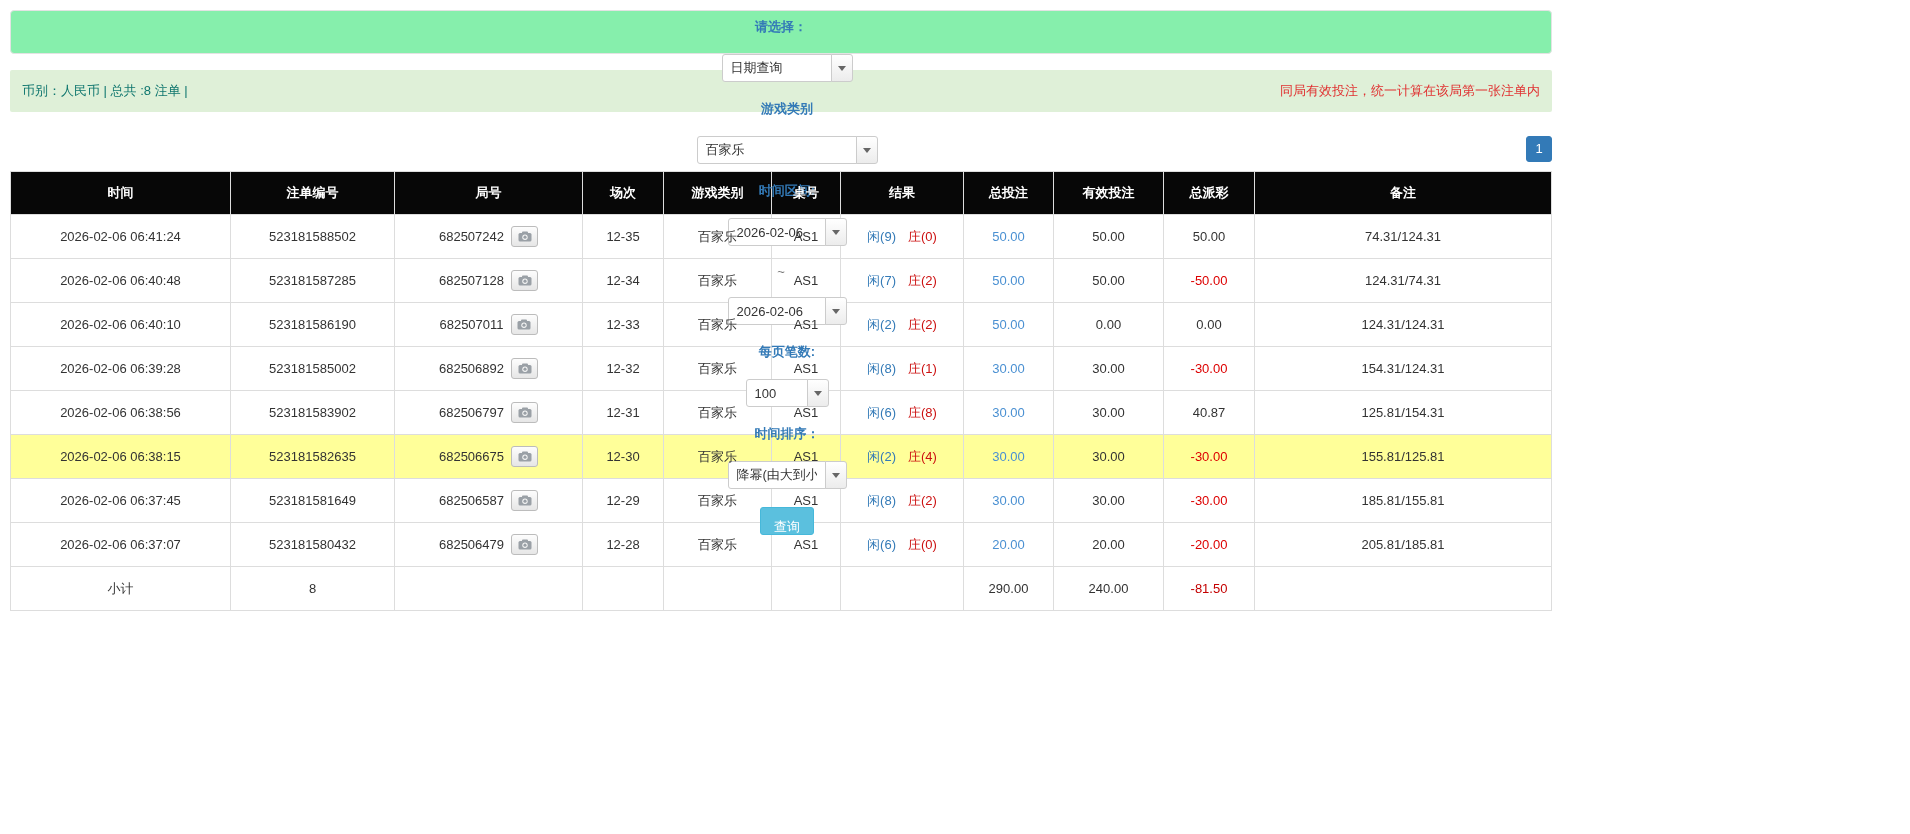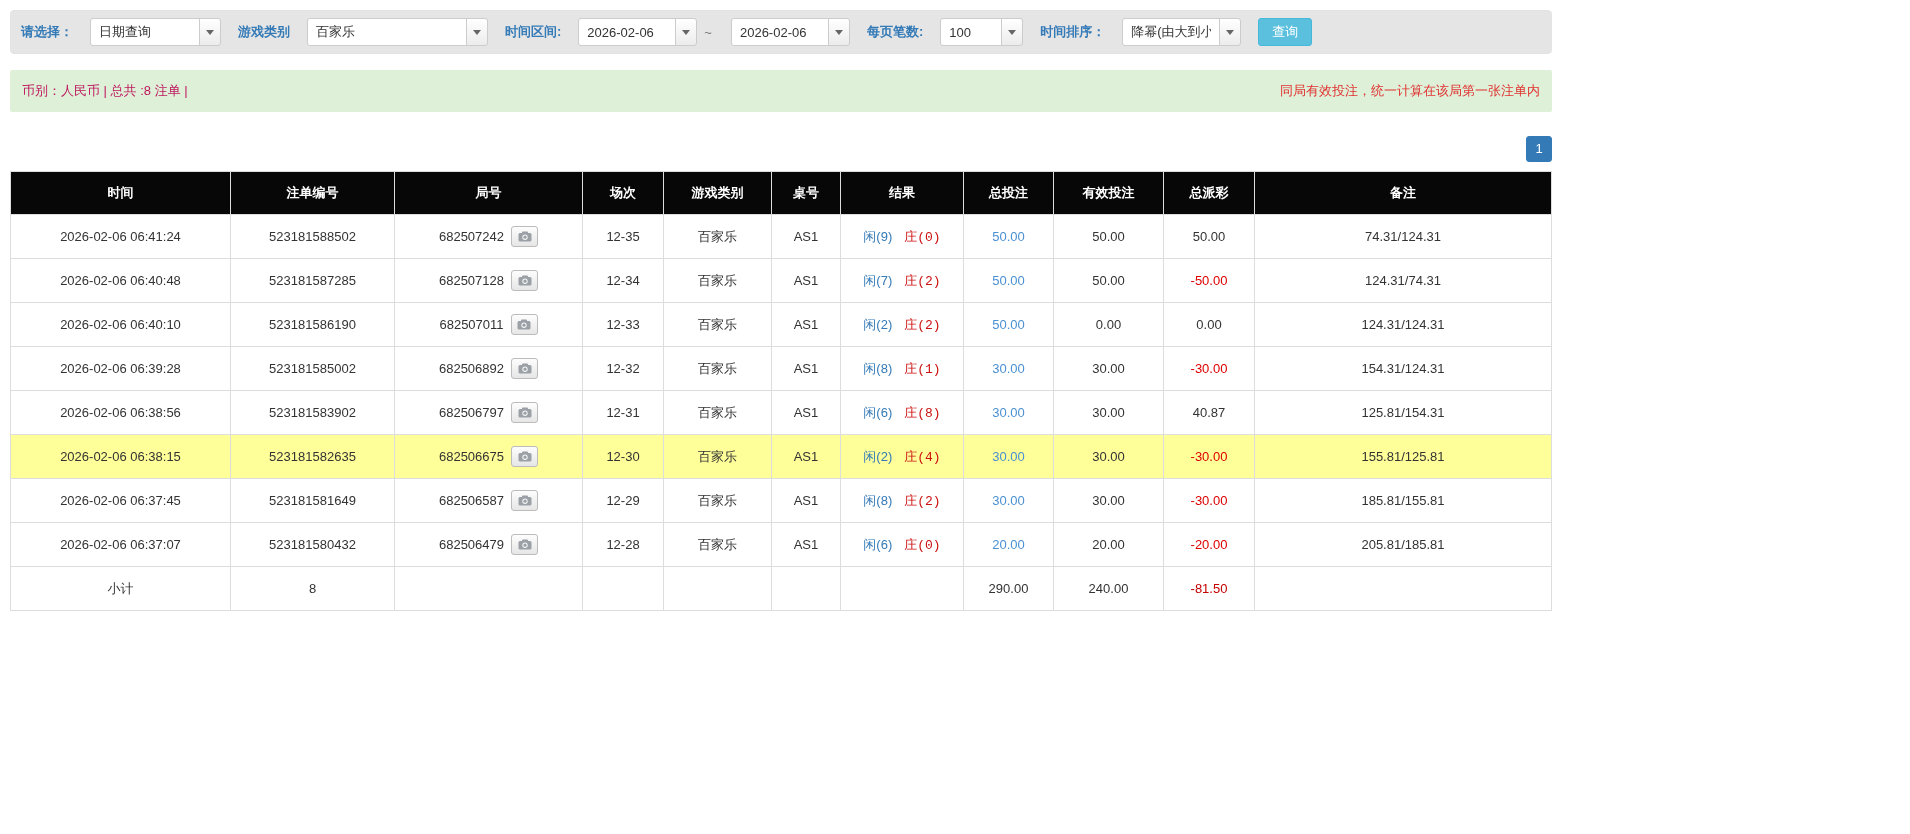--- a/index.html
+++ b/index.html
@@ -8,23 +8,23 @@
     width: 1910px; height: 834px; overflow: hidden;
     background: #ffffff; color: #333;
     font-family: "Liberation Sans", "DejaVu Sans", sans-serif;
   }
   .page { width: 1562px; padding: 10px; }
 
   .title { font-size: 17px; font-weight: bold; color: #222; margin: 8px 0 15px 0; }
 
   
   .filter-bar {
-    display: flex; align-items: center; gap: 5px;
-    background: #e5e5e5; border: 1px solid #e3e3e3; border-radius: 4px;
-    padding: 7px 10px; font-size: 13px; height: 44px;
+    display: flex; align-items: center; gap: 18px;
+    background: #86efac; border: 1px solid #e3e3e3; border-radius: 4px;
+    padding: 7px 10px; font-size: 13px; height: 44px; flex-direction: column;
   }
   .flabel { color: #337ab7; font-weight: bold; white-space: nowrap; margin-left: 12px; }
   .flabel.first { margin-left: 0; }
   .combo { display: inline-flex; align-items: stretch; }
   .combo input {
     height: 28px; border: 1px solid #ccc; border-radius: 3px 0 0 3px;
     padding: 0 8px; font-size: 13px; color: #333; background: #fff;
     font-family: inherit; outline: none; margin-left: 12px;
   }
   .caret-btn {
@@ -35,31 +35,31 @@
     cursor: pointer; padding: 0;
   }
   .caret {
     width: 0; height: 0; display: inline-block;
     border-left: 4px solid transparent; border-right: 4px solid transparent;
     border-top: 5px solid #666;
   }
   .tilde { color: #777; margin: 0 2px; }
   .search-btn {
     background: #5bc0de; border: 1px solid #46b8da; color: #fff;
-    height: 28px; padding: 4px 13px; border-radius: 3px; font-size: 13px;
+    height: 28px; padding: 10px 13px; border-radius: 3px; font-size: 13px;
     margin-left: 12px; cursor: pointer; font-family: inherit;
   }
 
   
   .notice {
     margin-top: 16px; background: #dff0d8; border-radius: 2px;
     padding: 12px 12px; font-size: 13px;
     display: flex; justify-content: space-between; align-items: center;
   }
-  .notice-left { color: #be185d; }
+  .notice-left { color: #0f766e; }
   .notice-right { color: #e03131; }
 
   
   .pager { display: flex; justify-content: flex-end; }
   .pager.top { margin-top: 24px; margin-bottom: 9px; }
   .page-btn {
     min-width: 26px; height: 26px; line-height: 24px; text-align: center;
     background: #337ab7; border: 1px solid #337ab7; color: #fff;
     border-radius: 3px; font-size: 13px; display: inline-block; cursor: pointer;
     text-decoration: none;
@@ -71,21 +71,21 @@
     background: #070707; color: #fff; font-weight: bold;
     border: 1px solid #ddd; height: 30px; padding: 12px; text-align: center;
   }
   .records td {
     border: 1px solid #ddd; height: 44px; padding: 4px;
     text-align: center; color: #333; background: #fff;
     overflow: hidden; white-space: nowrap;
   }
   tr.highlight td { background: #ffff99; }
   .player { color: #337ab7; }
-  .banker { color: #cc1111; margin-left: 12px; font-family: Liberation Mono, monospace; }
+  .banker { color: #cc1111; margin-left: 12px; }
   td.bet-link { color: #4a90d2; }
   .money.neg { color: #dd0000; }
   tfoot td { background: #999999; color: #fff; height: 32px; }
   tfoot td.money.neg { color: #c40000; }
 
   .cam-btn {
     display: inline-flex; align-items: center; justify-content: center;
     width: 27px; height: 21px; margin-left: 7px; vertical-align: middle;
     border: 1px solid #bcbcbc; border-radius: 3px;
     background: linear-gradient(#fdfdfd, #e6e6e6); cursor: pointer; padding: 0;

